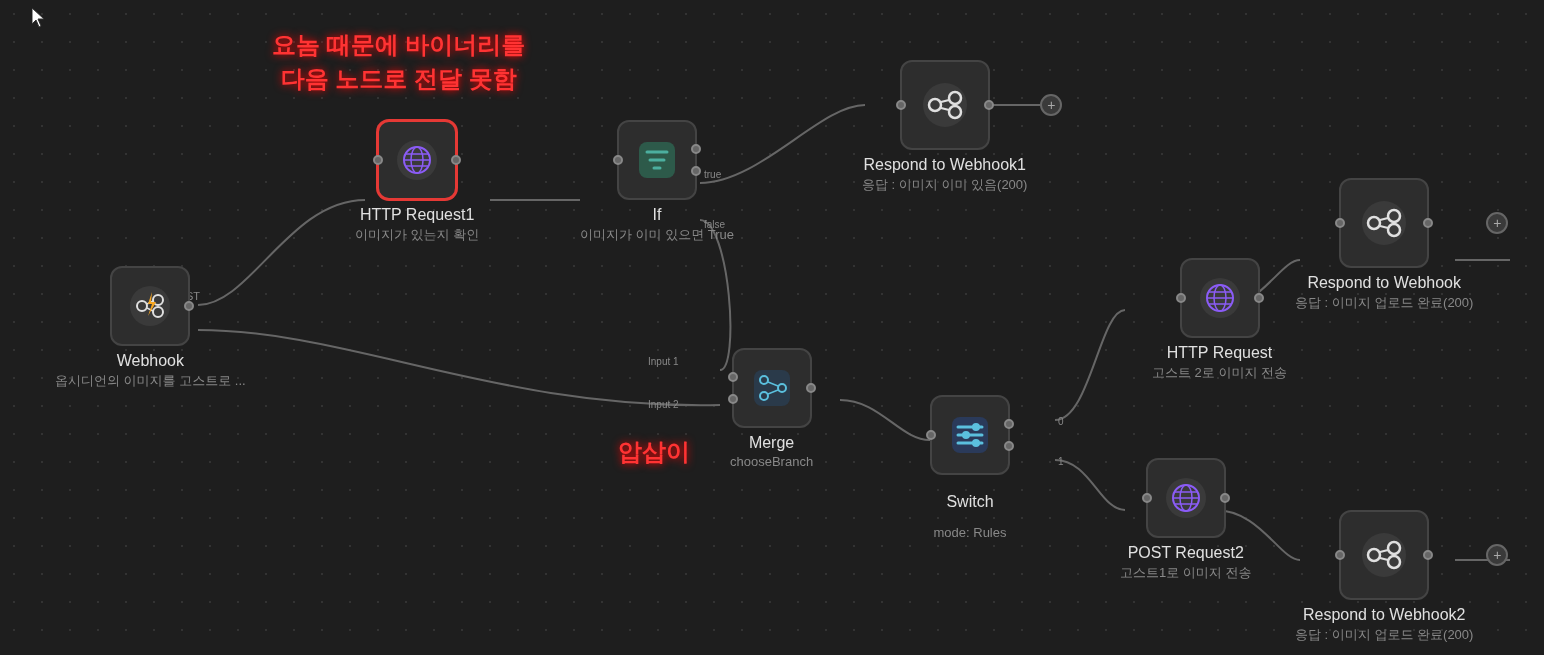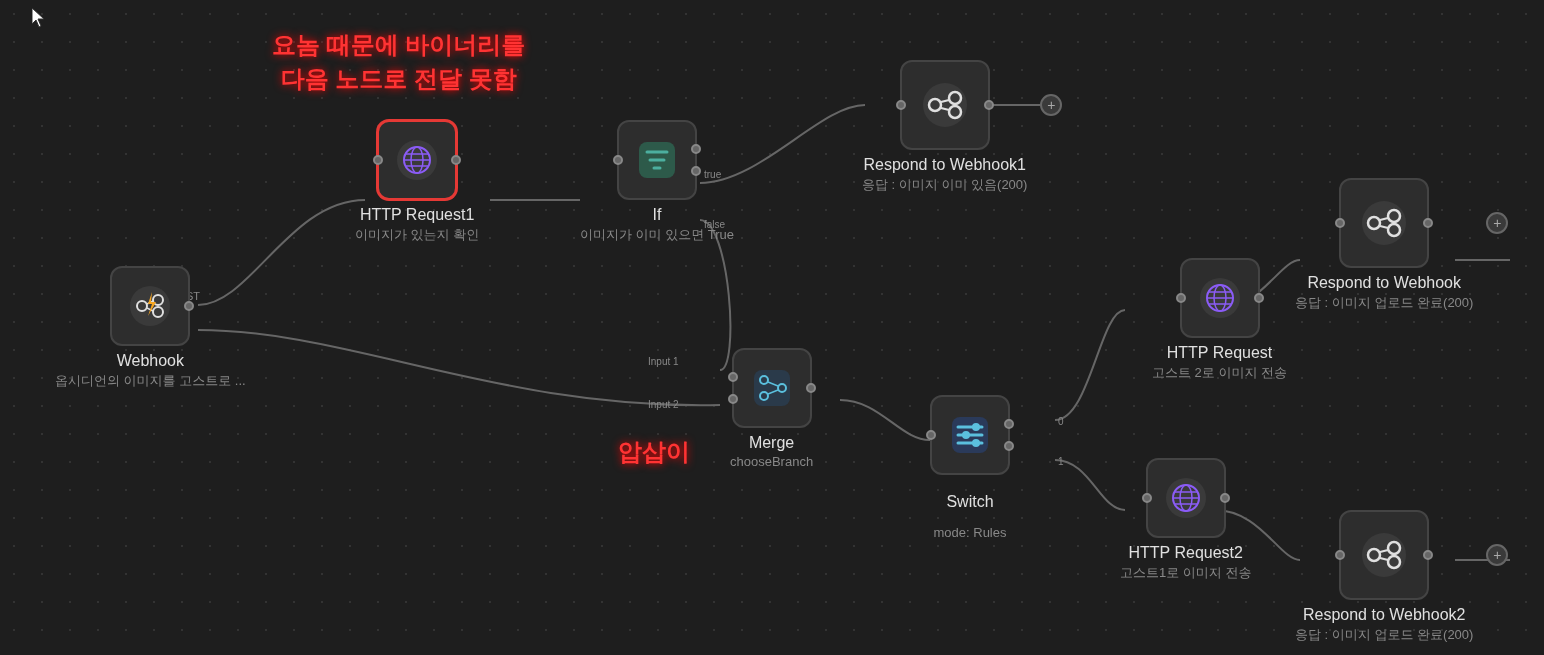--- a/index.html
+++ b/index.html
@@ -313,21 +313,21 @@
       <circle cx="22" cy="22" r="20" fill="#3a3a3a"></circle>
       <circle cx="22" cy="22" r="13" fill="none" stroke="#8b5cf6" stroke-width="2"></circle>
       <ellipse cx="22" cy="22" rx="6" ry="13" fill="none" stroke="#8b5cf6" stroke-width="1.5"></ellipse>
       <line x1="9" y1="22" x2="35" y2="22" stroke="#8b5cf6" stroke-width="1.5"></line>
       <line x1="11" y1="16" x2="33" y2="16" stroke="#8b5cf6" stroke-width="1.5"></line>
       <line x1="11" y1="28" x2="33" y2="28" stroke="#8b5cf6" stroke-width="1.5"></line>
     </svg>
     <div class="port port-left"></div>
     <div class="port port-right"></div>
   </div>
-  <div class="node-label">HTTP Request2</div>
+  <div class="node-label">POST Request2</div>
   <div class="node-sublabel">고스트1로 이미지 전송</div>
 </div>
 
 <div class="node" style="left: 1295px; top: 510px;">
   <div class="node-box" style="width:90px;height:90px;">
     <svg width="50" height="50" viewBox="0 0 50 50" xmlns="http://www.w3.org/2000/svg">
       <circle cx="25" cy="25" r="22" fill="#3a3a3a"></circle>
       <circle cx="15" cy="25" r="6" fill="none" stroke="#e0e0e0" stroke-width="2.5"></circle>
       <circle cx="35" cy="18" r="6" fill="none" stroke="#e0e0e0" stroke-width="2.5"></circle>
       <circle cx="35" cy="32" r="6" fill="none" stroke="#e0e0e0" stroke-width="2.5"></circle>

